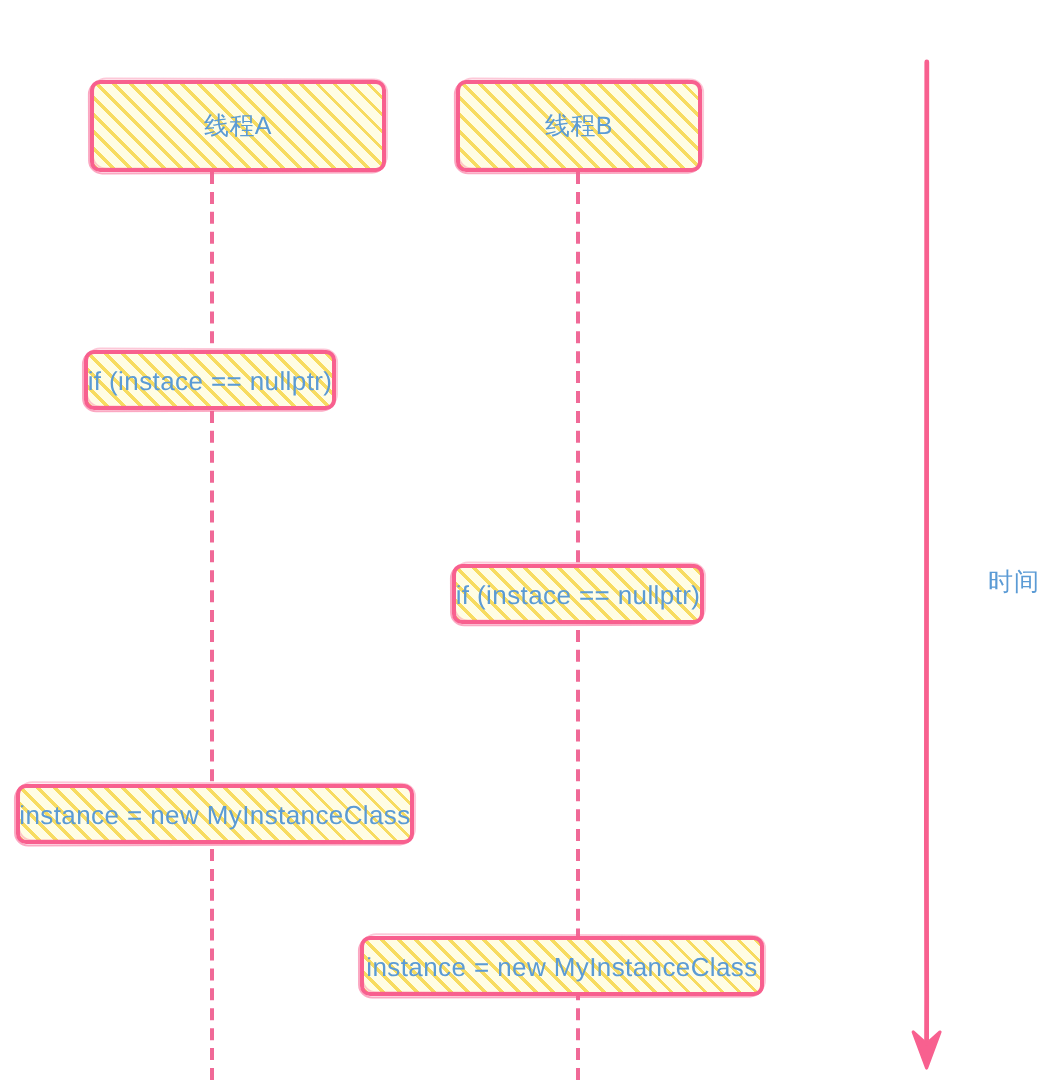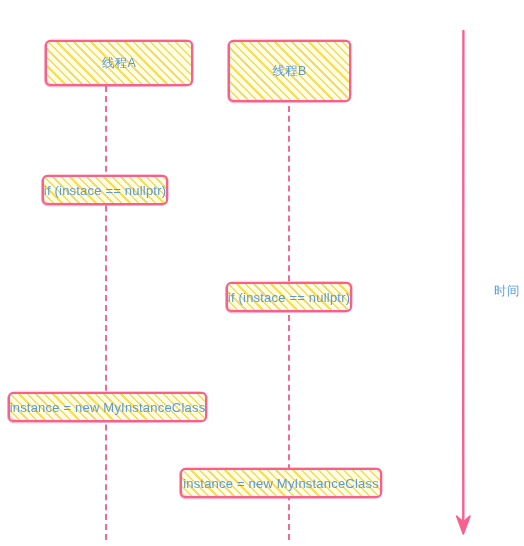--- a/index.html
+++ b/index.html
@@ -98,21 +98,21 @@
 
 <div id="canvas">
 
   <div class="lifeline" style="left:105px; top:86px; height:454px;"></div>
   <div class="lifeline" style="left:288px; top:86px; height:454px;"></div>
 
   <div class="node head" style="left:45px; top:40px; width:148px; height:46px;">
     <span class="label">线程A</span>
   </div>
 
-  <div class="node head" style="left:228px; top:40px; width:123px; height:62px;">
+  <div class="node head" style="left:228px; top:40px; width:123px; height:46px;">
     <span class="label">线程B</span>
   </div>
 
   <div class="node code" style="left:42px; top:175px; width:126px; height:30px;">
     <span class="label">if (instace == nullptr)</span>
   </div>
 
   <div class="node code" style="left:226px; top:282px; width:126px; height:30px;">
     <span class="label">if (instace == nullptr)</span>
   </div>

